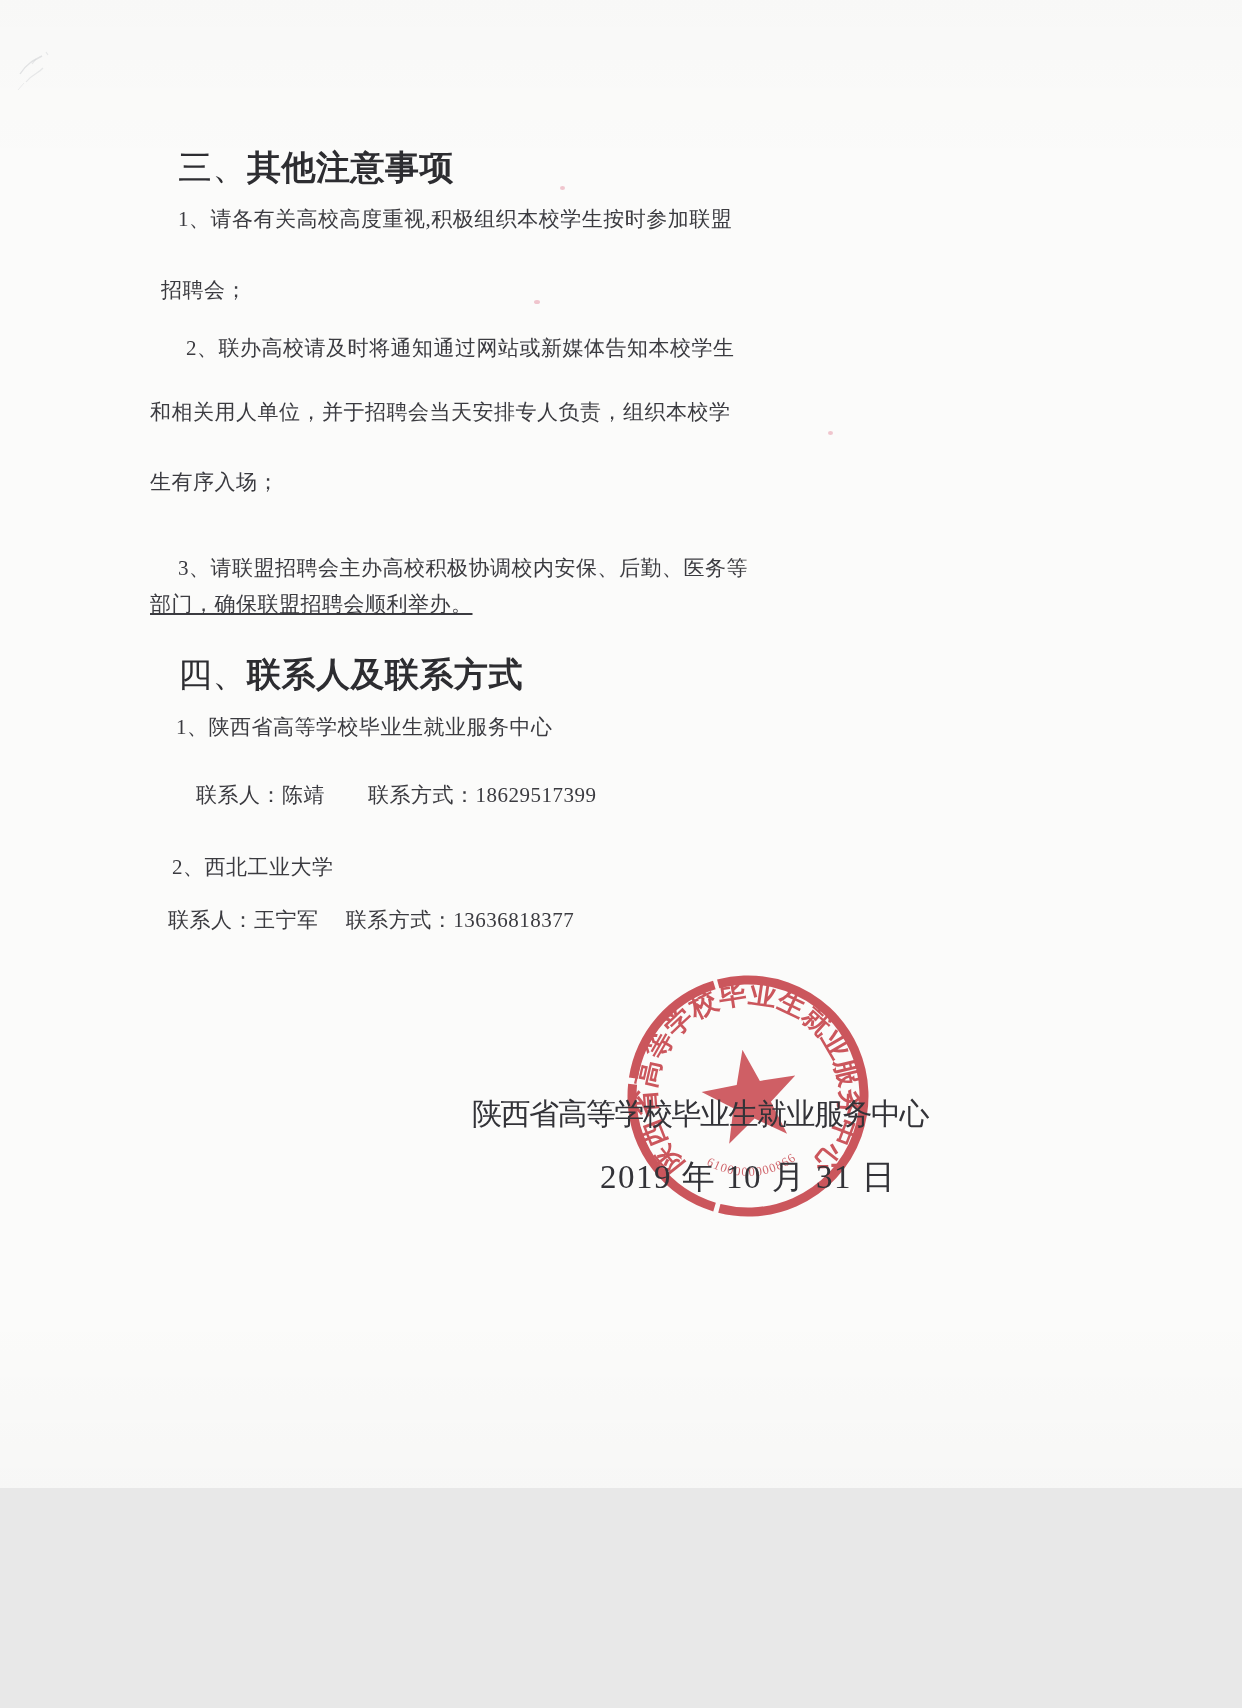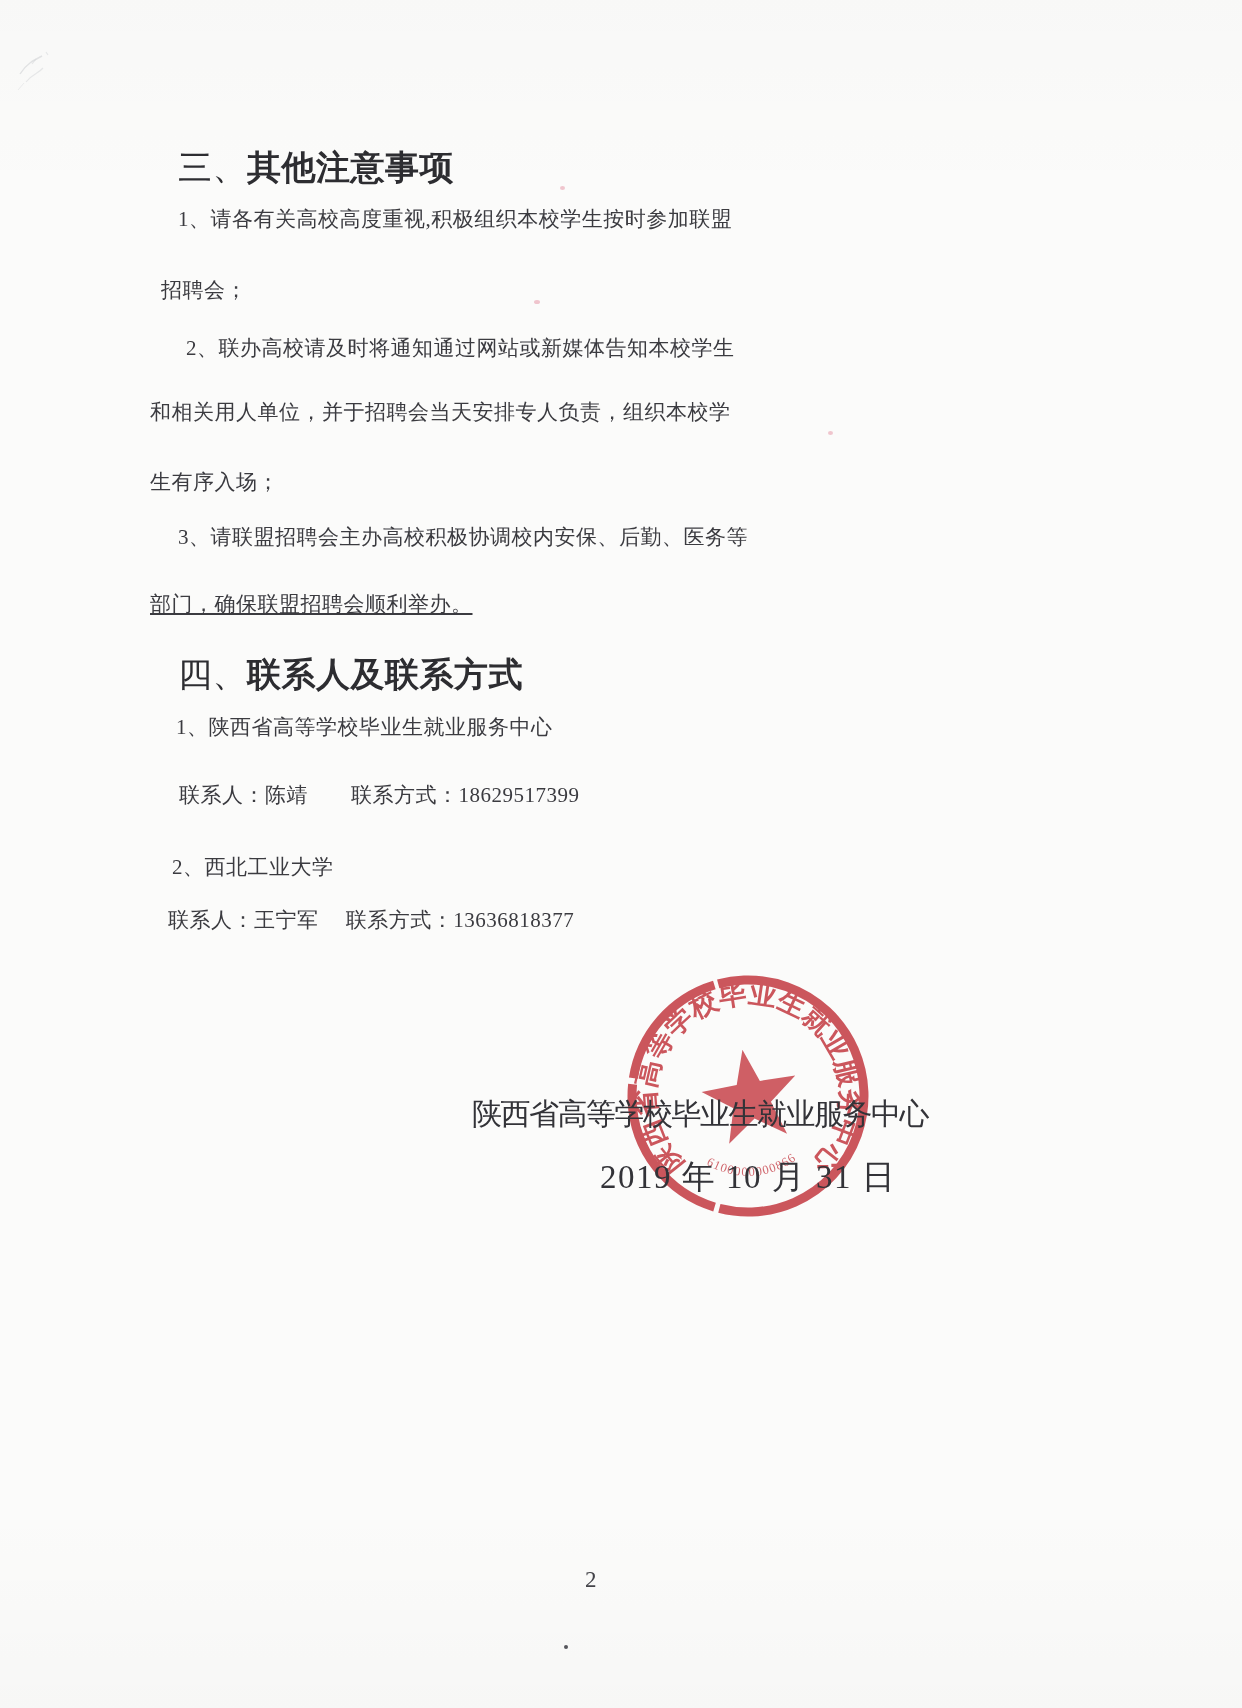--- a/index.html
+++ b/index.html
@@ -1,18 +1,18 @@
 <!DOCTYPE html>
 <html><head>
 <meta charset="utf-8">
 <style>
   html,body{margin:0;padding:0;background:#e8e8e8;}
   .page{
     position:relative;
-    width:1242px;height:1708px;
+    width:1242px;height:1488px;
     margin:0 auto;
     background:#fbfbfa;
     overflow:hidden;
     font-family:"Liberation Serif","DejaVu Serif",serif;
     color:#3b3b40;
   }
   .page::after{ 
     content:"";position:absolute;inset:0;pointer-events:none;
     background:linear-gradient(180deg,rgba(0,0,0,.012),rgba(0,0,0,0) 12%,rgba(0,0,0,0) 88%,rgba(0,0,0,.015));
   }
@@ -53,27 +53,27 @@
   <div class="speck pink" style="left:828px;top:431px;width:5px;height:4px;"></div>
   <div class="speck dark" style="left:564px;top:1645px;width:4px;height:4px;"></div>
 
   <div class="tline heading" style="left:178px;top:148px;"><span>三、</span><span class="hd-bold">其他注意事项</span></div>
 
   <div class="tline" style="left:178px;top:207px;">1、请各有关高校高度重视,积极组织本校学生按时参加联盟</div>
   <div class="tline" style="left:161px;top:278px;">招聘会；</div>
   <div class="tline" style="left:186px;top:336px;">2、联办高校请及时将通知通过网站或新媒体告知本校学生</div>
   <div class="tline" style="left:150px;top:400px;">和相关用人单位，并于招聘会当天安排专人负责，组织本校学</div>
   <div class="tline" style="left:150px;top:470px;">生有序入场；</div>
-  <div class="tline" style="left:178px;top:525px;">3、请联盟招聘会主办高校积极协调校内安保、后勤、医务等</div>
+  <div class="tline" style="left:178px;top:556px;">3、请联盟招聘会主办高校积极协调校内安保、后勤、医务等</div>
   <div class="tline" style="left:150px;top:592px;text-decoration:underline;">部门，确保联盟招聘会顺利举办。</div>
 
   <div class="tline heading" style="left:178px;top:655px;"><span>四、</span><span class="hd-bold">联系人及联系方式</span></div>
 
   <div class="tline" style="left:176px;top:715px;">1、陕西省高等学校毕业生就业服务中心</div>
-  <div class="tline" style="left:179px;top:783px;">联系人：陈靖　　联系方式：18629517399</div>
+  <div class="tline" style="left:196px;top:783px;">联系人：陈靖　　联系方式：18629517399</div>
   <div class="tline" style="left:172px;top:855px;">2、西北工业大学</div>
   <div class="tline" style="left:168px;top:908px;">联系人：王宁军　 联系方式：13636818377</div>
 
   <svg class="stamp" viewBox="-140 -140 280 280">
     <defs>
       <path id="arcPath" d="M -65.8 65.8 A 93 93 0 1 1 65.8 65.8" fill="none"></path>
       <path id="codePath" d="M -45.9 65.5 A 80 80 0 0 0 45.9 65.5" fill="none"></path>
     </defs>
     <circle r="116" fill="none" stroke-width="9" stroke-dasharray="215 5 160 6 130 4 209" stroke-linecap="butt" stroke="#c93f48"></circle>
     <text font-size="27.5" font-weight="600" letter-spacing="0.2" fill="#c93f48">

